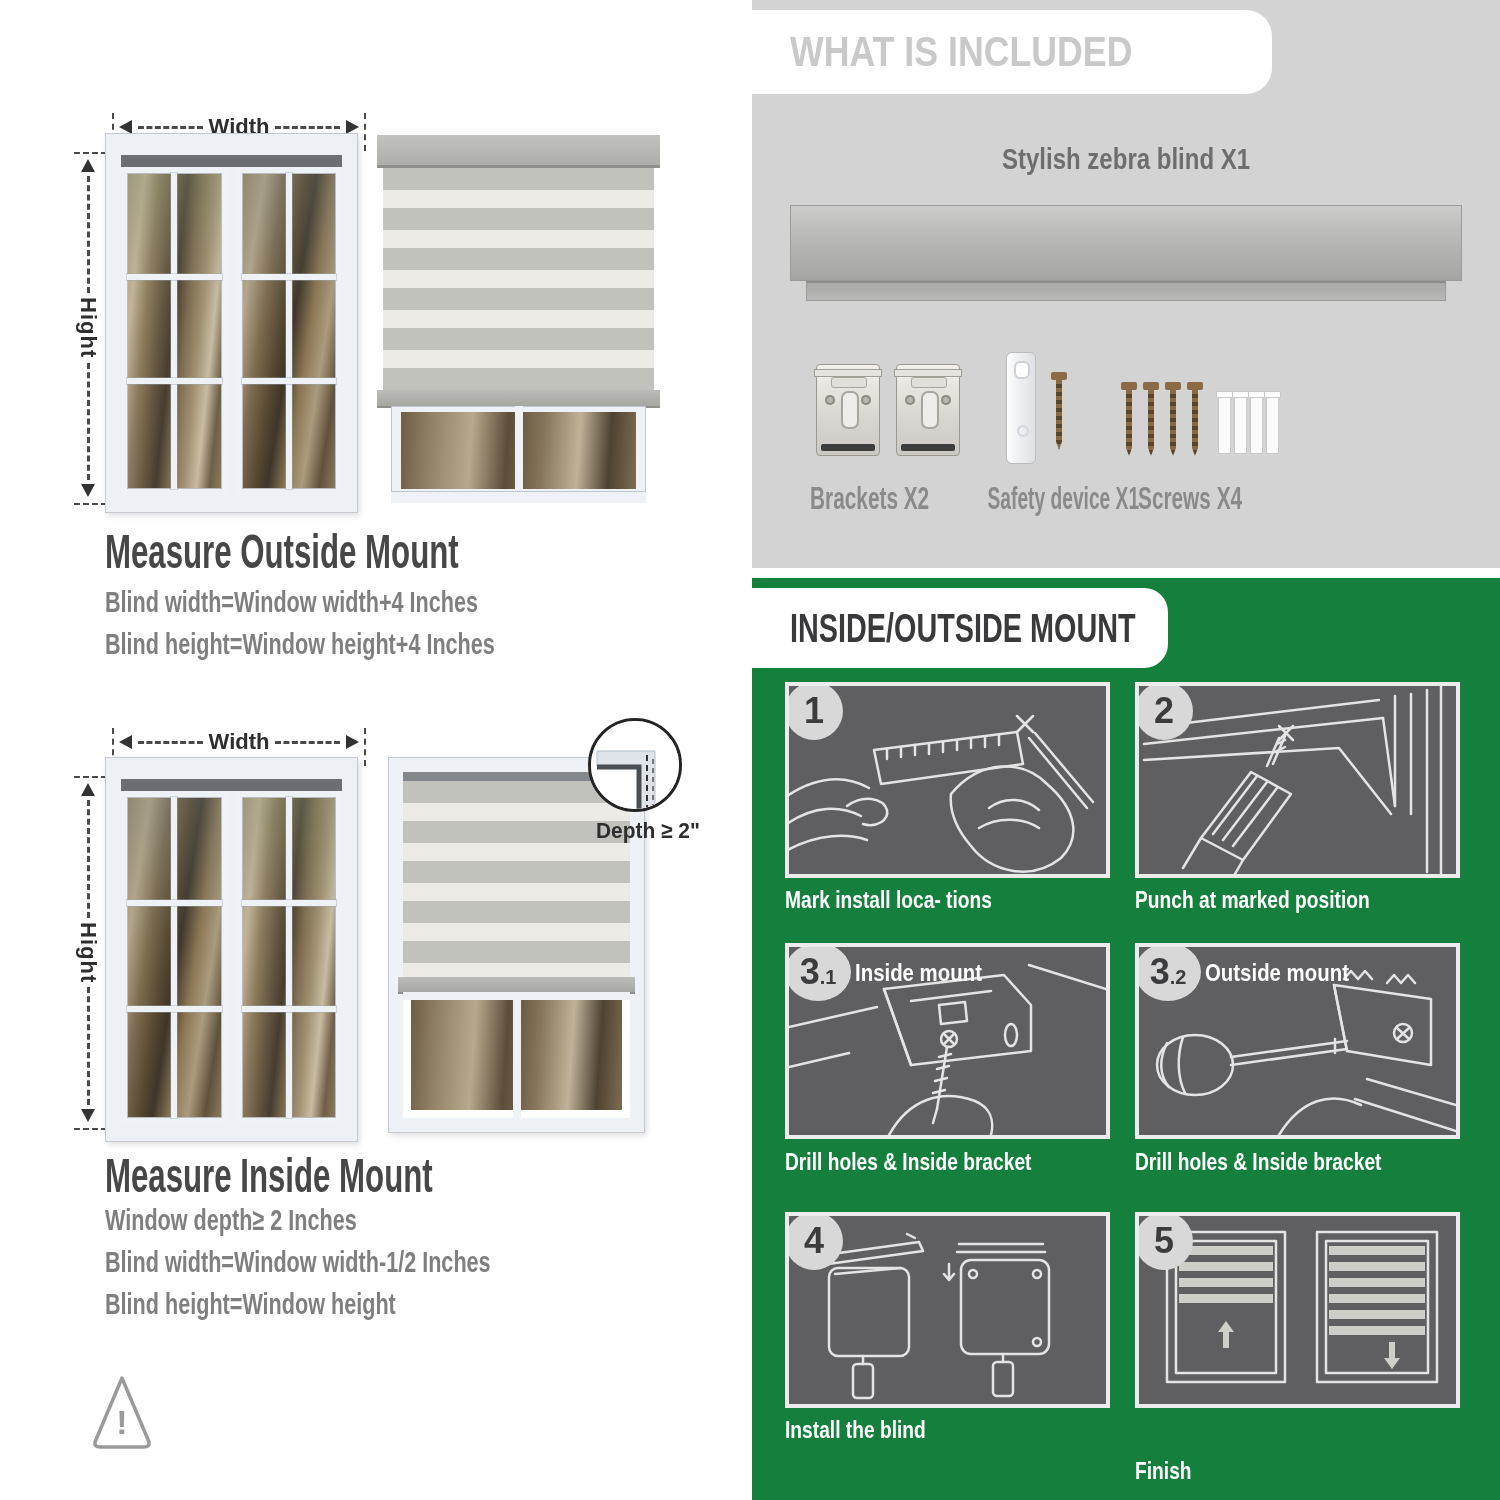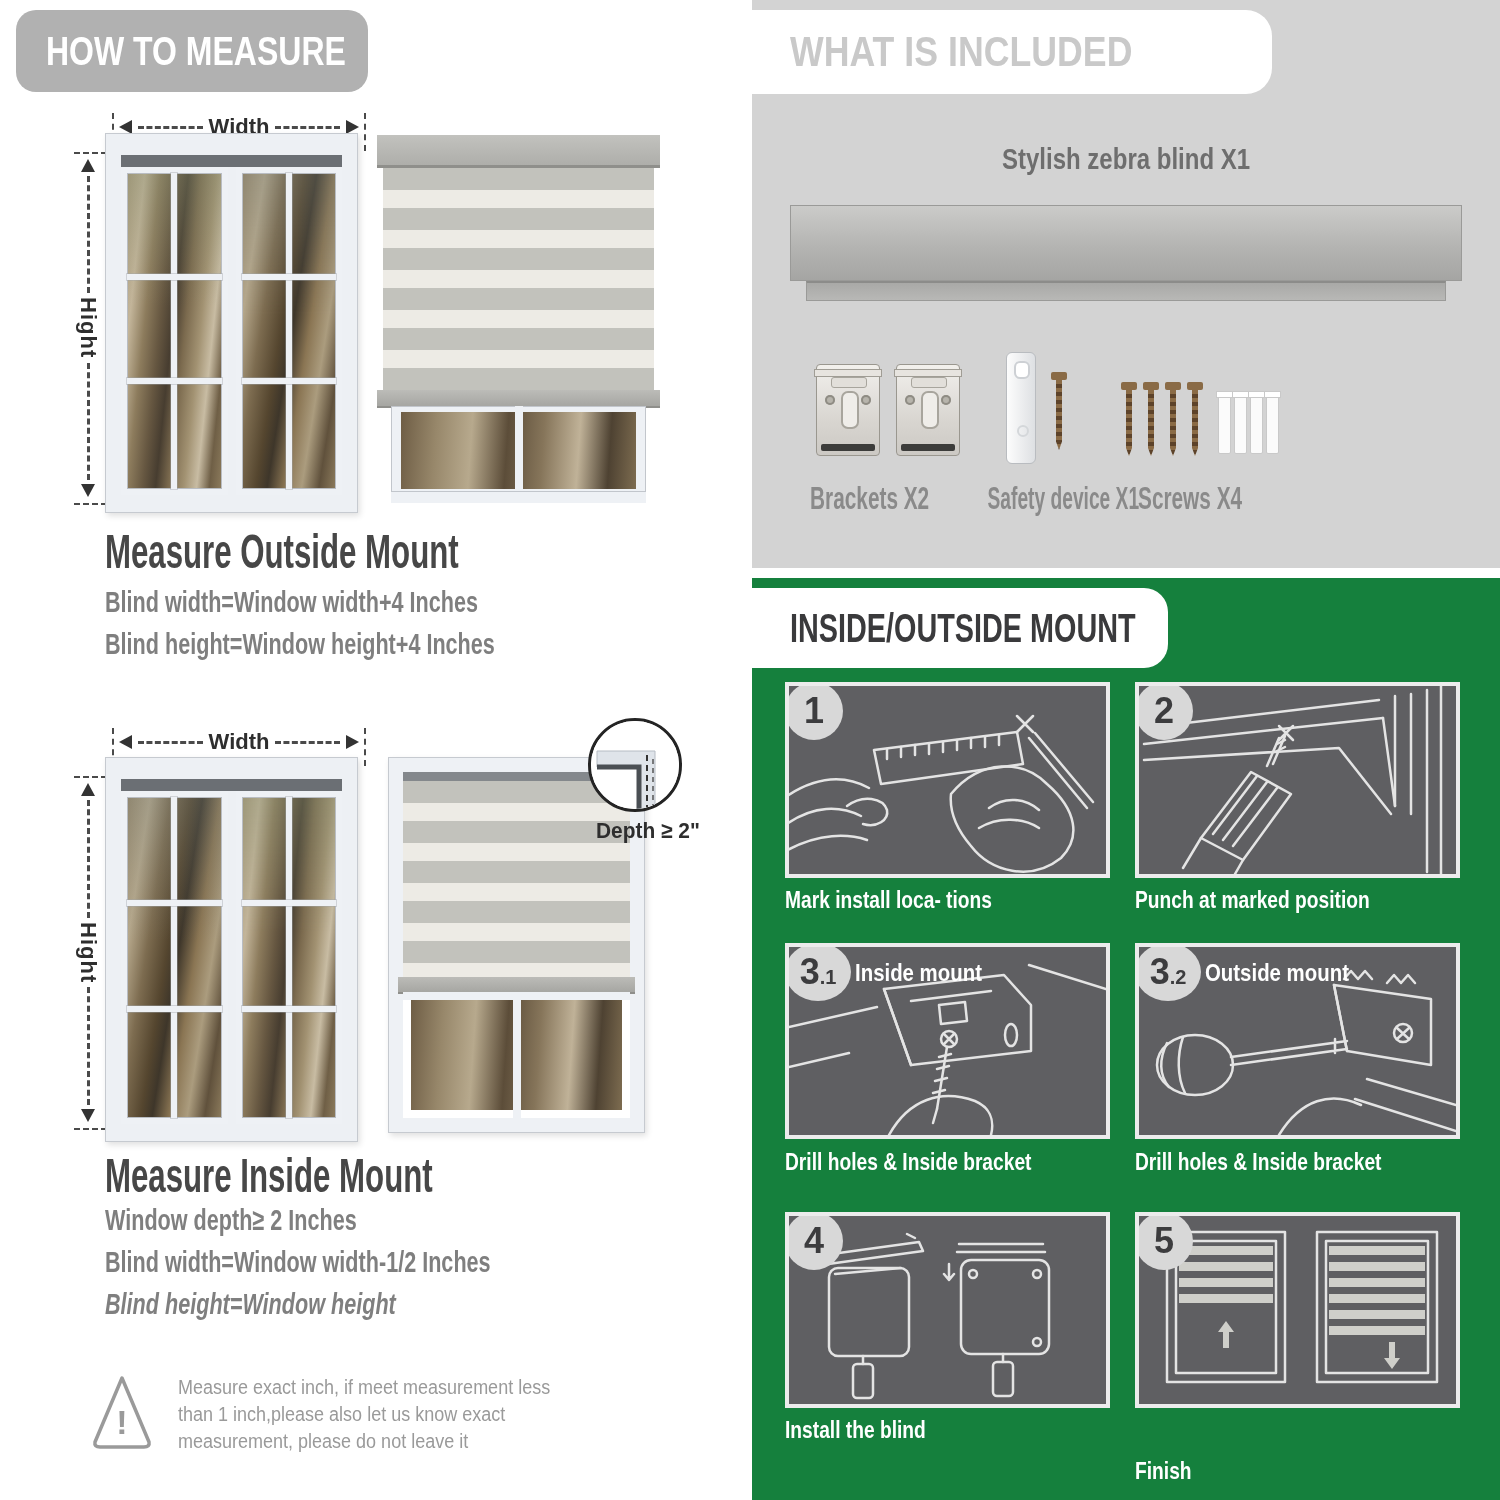--- a/index.html
+++ b/index.html
@@ -105,23 +105,20 @@
   .step svg{position:absolute;left:0;top:0;}
   .lineart{stroke:#e4e4e4;stroke-width:2.5;fill:none;stroke-linecap:round;stroke-linejoin:round;}
 
   .warn-tri{stroke:#9a9a9a;stroke-width:3.5;fill:none;stroke-linejoin:round;}
 </style>
 </head>
 <body>
 
 <div id="canvas">
 
-  <div class="abs left-header">
-    <span class="cl" style="transform:scaleX(.8)">HOW TO MEASURE</span>
-  </div>
 
   <div class="abs vtick" style="left:112px;top:113px;height:38px;"></div>
   <div class="abs vtick" style="left:364px;top:113px;height:38px;"></div>
   <div class="abs wmeasure" style="left:112px;top:114px;width:254px;">
     <div class="arrow-l"></div>
     <div class="dash"></div>
     <span>Width</span>
     <div class="dash"></div>
     <div class="arrow-r"></div>
   </div>
@@ -235,32 +232,29 @@
 
   <div class="abs" style="left:105px;top:1148px;">
     <span class="cl sec-title" style="transform:scaleX(.65)">Measure Inside Mount</span>
   </div>
   <div class="abs" style="left:105px;top:1203px;">
     <span class="cl body-line" style="transform:scaleX(.72)">Window depth≥ 2 Inches</span>
   </div>
   <div class="abs" style="left:105px;top:1245px;">
     <span class="cl body-line" style="transform:scaleX(.72)">Blind width=Window width-1/2 Inches</span>
   </div>
-  <div class="abs" style="left:105px;top:1287px;font-style:italic;">
+  <div class="abs" style="left:105px;top:1287px;">
     <span class="cl body-line" style="transform:scaleX(.72)">Blind height=Window height</span>
   </div>
 
   <div class="abs" style="left:92px;top:1372px;width:60px;height:80px;">
     <svg width="60" height="80" viewBox="0 0 60 80">
       <path class="warn-tri" d="M30,6 L57,70 Q58,75 52,75 L8,75 Q2,75 3,70 Z"></path>
       <text x="30" y="62" text-anchor="middle" font-family="Liberation Sans, DejaVu Sans, sans-serif" font-size="34" font-weight="bold" fill="#9a9a9a">!</text>
     </svg>
-  </div>
-  <div class="abs warn-text" style="left:178px;top:1374px;">
-    <span class="cl" style="transform:scaleX(.9);white-space:normal;display:inline-block;width:414px;">Measure exact inch, if meet measurement less than 1 inch,please also let us know exact measurement, please do not leave it</span>
   </div>
 
   <div class="abs right-light">
     <div class="abs inc-header">
       <span class="cl" style="transform:scaleX(.85)">WHAT IS INCLUDED</span>
     </div>
 
     <div class="abs product-label" style="left:0;top:142px;width:748px;text-align:center;">
       <span class="cx" style="transform:scaleX(.8)">Stylish zebra blind X1</span>
     </div>

